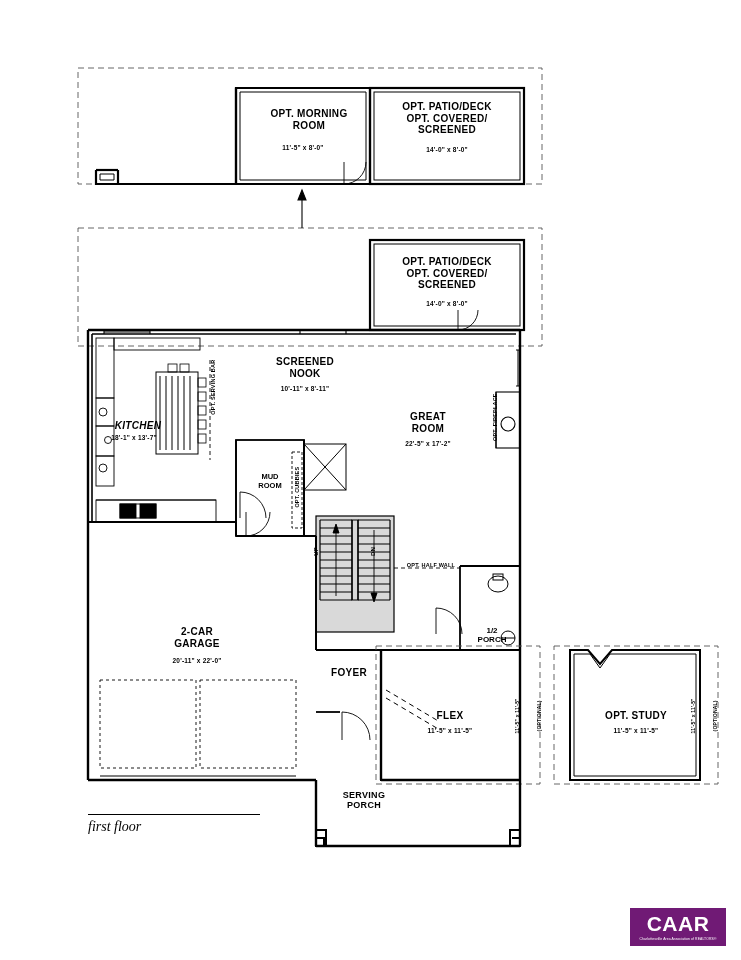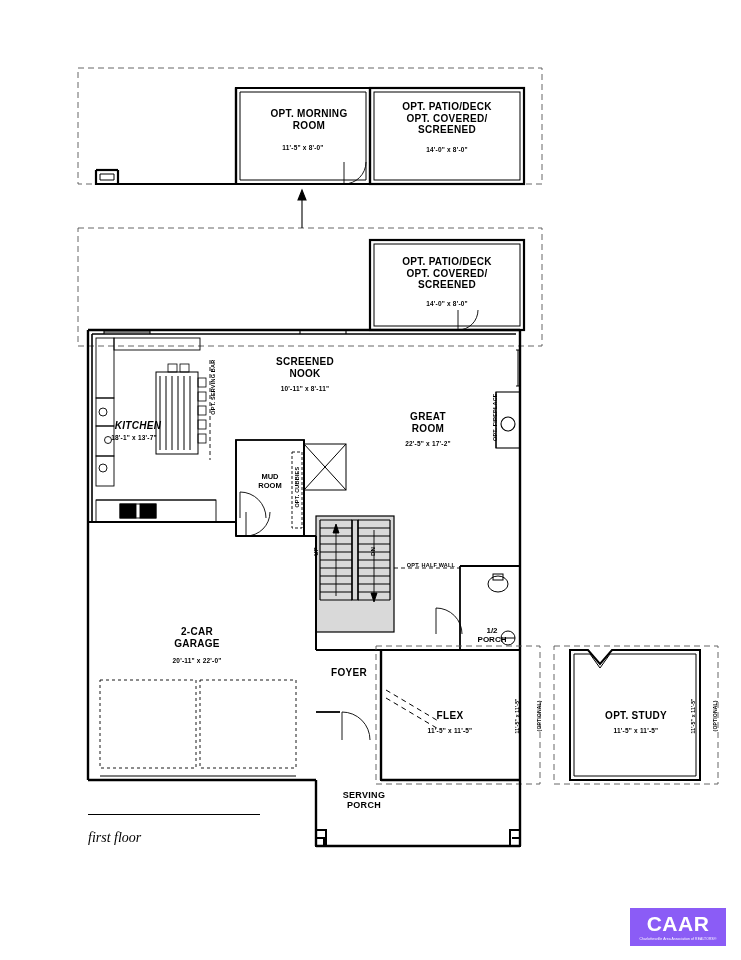--- a/index.html
+++ b/index.html
@@ -60,29 +60,29 @@
   }
   .title-rule {
     border-bottom: 1.5px solid #000;
     width: 172px;
     margin-top: 2px;
   }
   .title-sub {
     font-size: 14px;
     font-style: italic;
     font-family: "Liberation Serif", serif;
-    margin-top: 15px;
+    margin-top: 4px;
   }
   .logo {
     position: absolute;
     left: 630px;
     top: 908px;
     width: 96px;
     height: 38px;
-    background: #8b5cf6;
+    background: #701a75;
     color: #fff;
     box-sizing: border-box;
   }
   .logo-main {
     font-size: 21px;
     font-weight: bold;
     letter-spacing: 0.5px;
     text-align: center;
     padding-top: 4px;
     font-family: "Liberation Sans", sans-serif;

